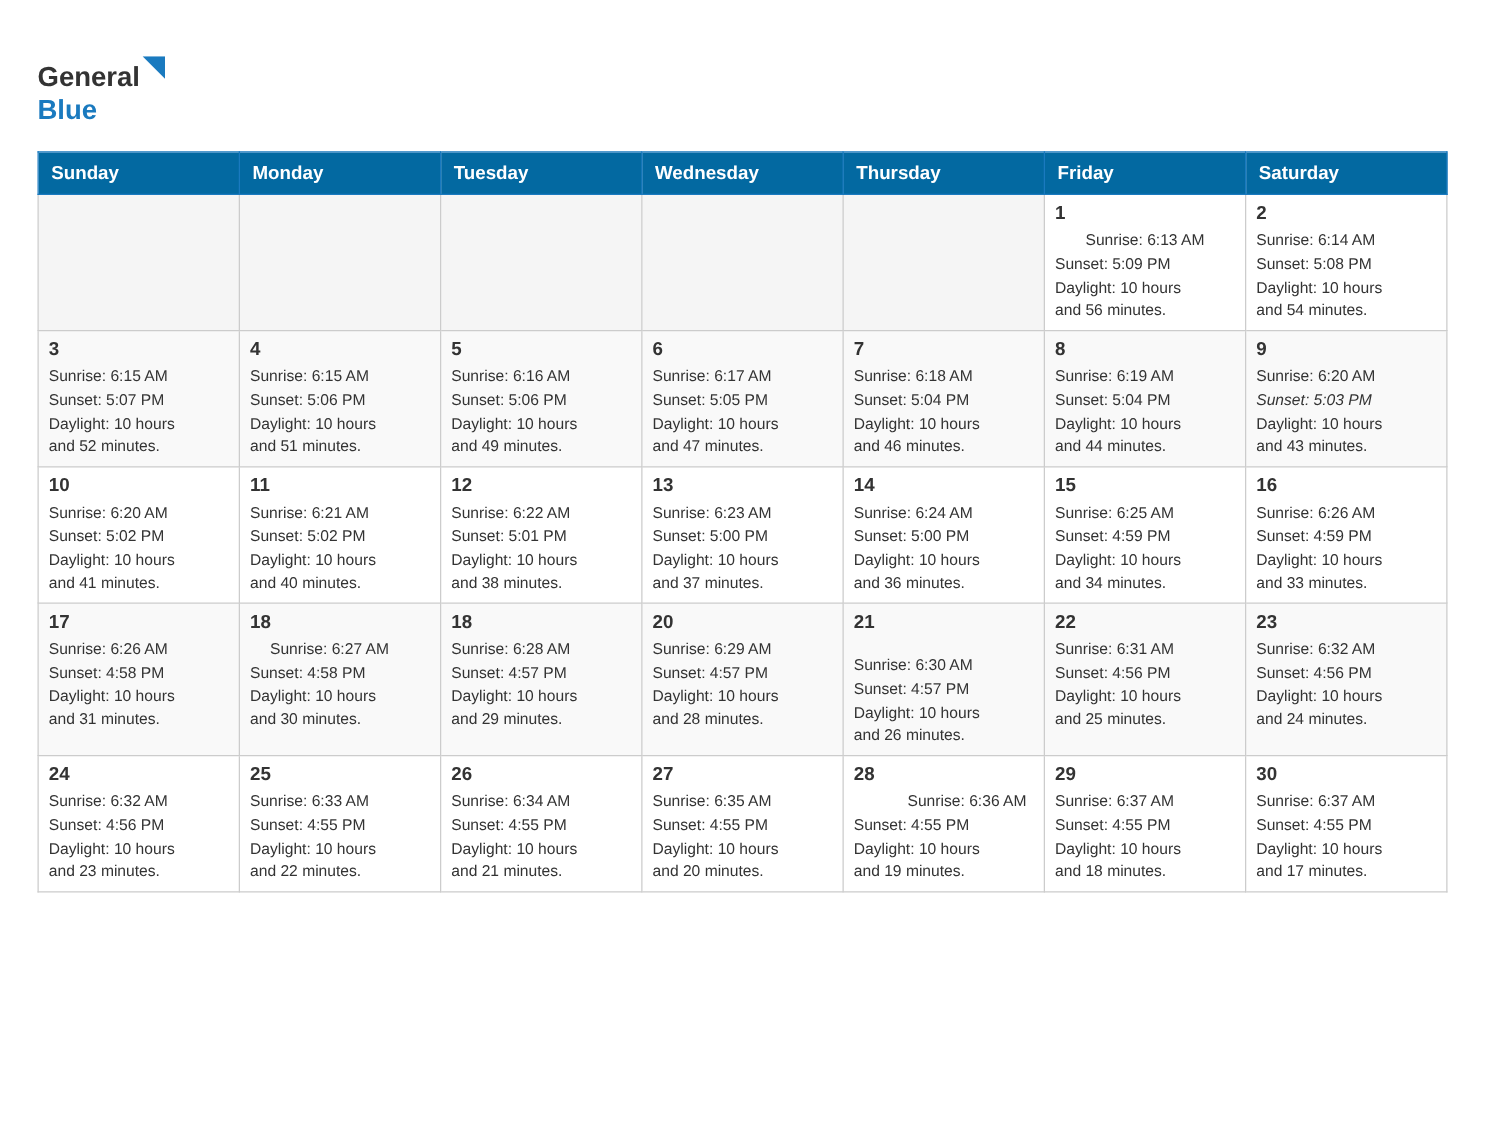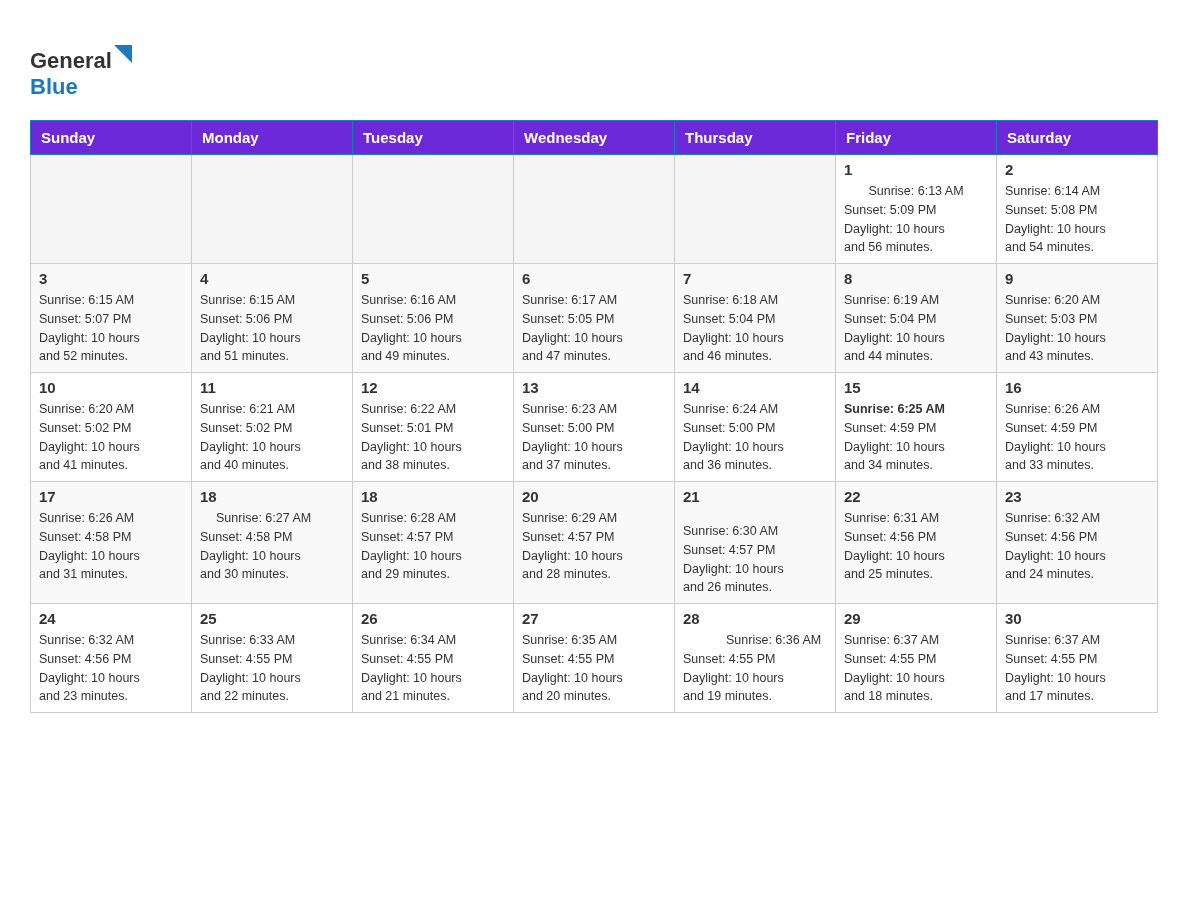--- a/index.html
+++ b/index.html
@@ -38,21 +38,21 @@
     .title-block h2 {
       font-size: 22px;
       font-weight: normal;
       color: #444;
     }
     .calendar {
       width: 100%;
       border-collapse: collapse;
     }
     .calendar thead tr th {
-      background-color: #6d28d9;
+      background-color: #0369a1;
       color: white;
       font-size: 15px;
       font-weight: bold;
       padding: 8px 10px;
       text-align: left;
       border: 1px solid #1a7abf;
     }
     .calendar tbody tr td {
       border: 1px solid #ccc;
       vertical-align: top;
@@ -193,21 +193,21 @@
             <span style="display: block;">Sunrise: 6:19 AM</span>
             <span style="display: block;">Sunset: 5:04 PM</span>
             <span style="display: block;">Daylight: 10 hours</span>
             <span style="display: block;">and 44 minutes.</span>
           </div>
         </td>
         <td>
           <span class="day-num">9</span>
           <div class="day-info">
             <span style="display: block;">Sunrise: 6:20 AM</span>
-            <span style="display: block;">Sunset: 5:03 PM</span>
+            <span style="display: block; font-style: italic;">Sunset: 5:03 PM</span>
             <span style="display: block;">Daylight: 10 hours</span>
             <span style="display: block;">and 43 minutes.</span>
           </div>
         </td>
       </tr>
       <tr>
         <td>
           <span class="day-num">10</span>
           <div class="day-info">
             <span style="display: block;">Sunrise: 6:20 AM</span>
@@ -248,21 +248,21 @@
           <div class="day-info">
             <span style="display: block;">Sunrise: 6:24 AM</span>
             <span style="display: block;">Sunset: 5:00 PM</span>
             <span style="display: block;">Daylight: 10 hours</span>
             <span style="display: block;">and 36 minutes.</span>
           </div>
         </td>
         <td>
           <span class="day-num">15</span>
           <div class="day-info">
-            <span style="display: block; font-weight: bold;">Sunrise: 6:25 AM</span>
+            <span style="display: block;">Sunrise: 6:25 AM</span>
             <span style="display: block;">Sunset: 4:59 PM</span>
             <span style="display: block;">Daylight: 10 hours</span>
             <span style="display: block;">and 34 minutes.</span>
           </div>
         </td>
         <td>
           <span class="day-num">16</span>
           <div class="day-info">
             <span style="display: block;">Sunrise: 6:26 AM</span>
             <span style="display: block;">Sunset: 4:59 PM</span>

